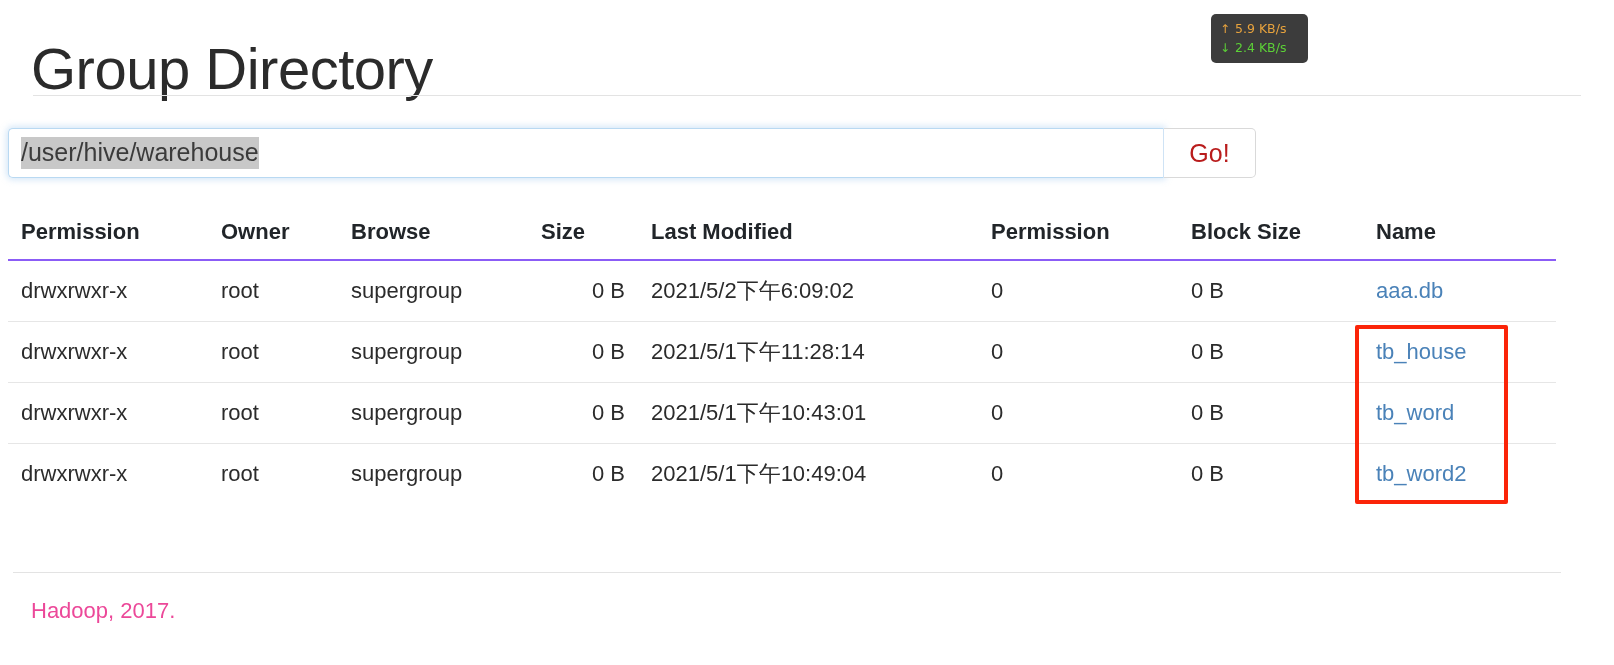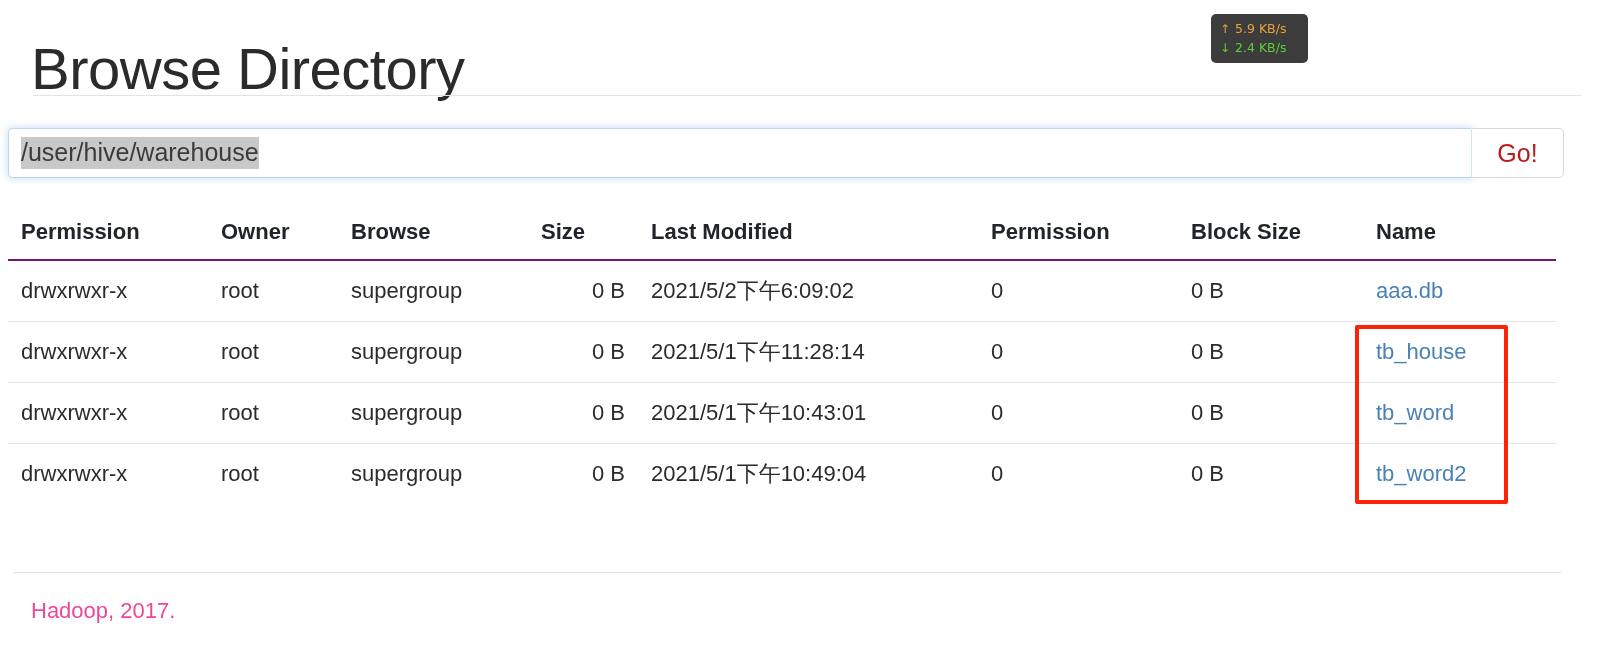--- a/index.html
+++ b/index.html
@@ -70,21 +70,21 @@
     width: 1548px;
     height: 1px;
     background: #e3e3e3;
   }
 
   
   .input-group {
     position: absolute;
     left: 8px;
     top: 128px;
-    width: 1556px;
+    width: 1248px;
     height: 50px;
     display: flex;
   }
   .path-input {
     flex: 1 1 auto;
     height: 50px;
     border: 1px solid #b9d9f2;
     border-right: 1px solid #cfe3f5;
     border-radius: 5px 0 0 5px;
     background: #ffffff;
@@ -130,21 +130,21 @@
   table.fs-table {
     width: 1548px;
     border-collapse: collapse;
     font-size: 22px;
     color: #2b2b2b;
   }
   table.fs-table thead th {
     font-weight: 700;
     text-align: left;
     padding: 6px 13px 14px 13px;
-    border-bottom: 2px solid #701a75;
+    border-bottom: 2px solid #8b5cf6;
     white-space: nowrap;
     font-size: 22px;
     color: #212529;
   }
   table.fs-table tbody td {
     padding: 15px 13px 15px 13px;
     border-top: 1px solid #e6e6e6;
     white-space: nowrap;
     font-weight: 400;
   }
@@ -196,21 +196,21 @@
     font-size: 22px;
     color: #ec4899;
     white-space: nowrap;
   }
 </style>
 </head>
 <body>
 
 <div id="root">
 
-  <h1 class="page-title">Browse Directory</h1>
+  <h1 class="page-title">Group Directory</h1>
 
   <div class="net-widget">
     <div class="net-line net-up">
       <span class="arrow">↑</span>
       <span>5.9 KB/s</span>
     </div>
     <div class="net-line net-down">
       <span class="arrow">↓</span>
       <span>2.4 KB/s</span>
     </div>

